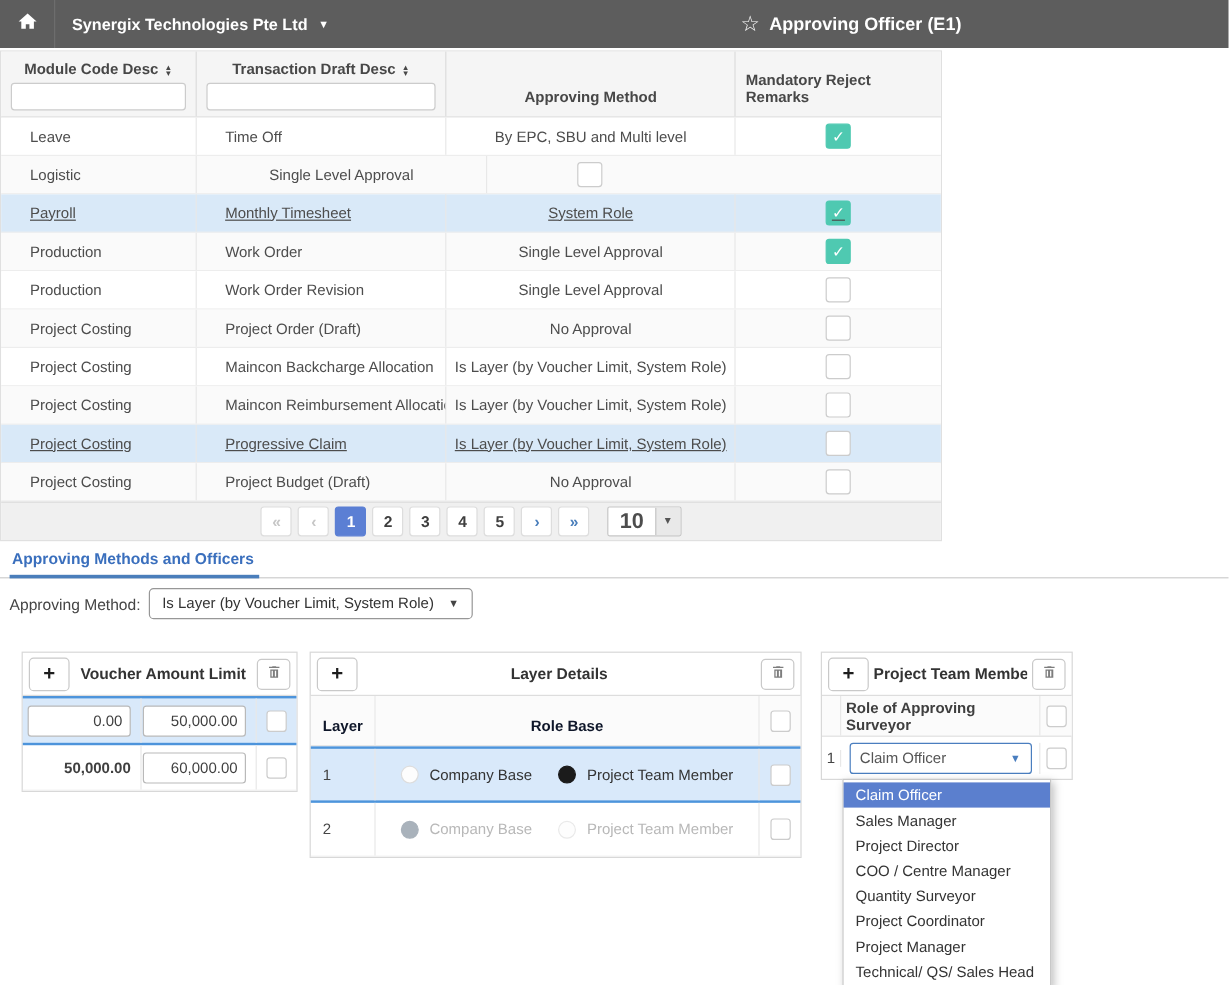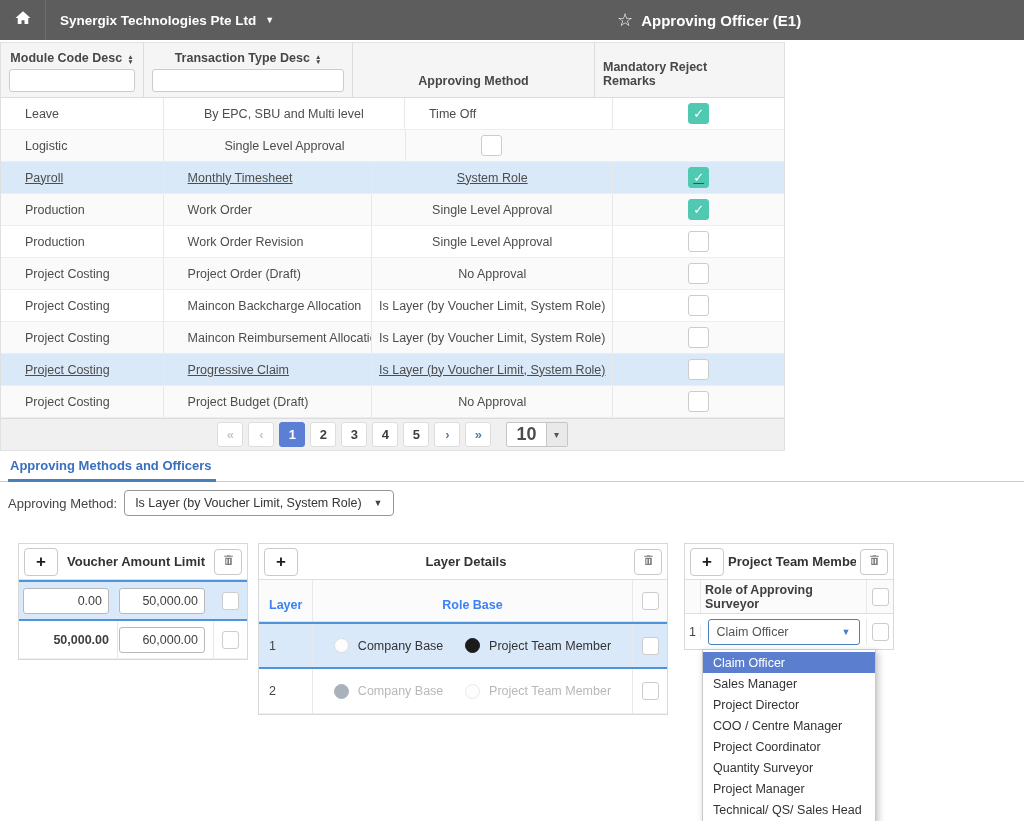--- a/index.html
+++ b/index.html
@@ -12,21 +12,21 @@
   .company { position:absolute; left:60px; top:0; height:40px; display:flex; align-items:center; gap:9px; color:#fff; font-weight:bold; font-size:13.5px; cursor:pointer; }
   .company .caret, .title-wrap .caret { font-size:9px; }
   .title-wrap { position:absolute; left:617px; top:0; height:40px; display:flex; align-items:center; gap:8px; color:#fff; font-weight:bold; font-size:15px; }
   .title-wrap .star { font-size:18px; font-weight:normal; line-height:1; }
 
   
   .table { position:absolute; top:42px; left:0; width:785px; border:1px solid #e0e0e0; background:#fff; font-size:12.5px; color:#4d4d4d; }
   .thead { display:flex; background:#f5f5f5; height:55px; border-bottom:1px solid #dcdcdc; }
   .th { border-right:1px solid #dcdcdc; padding:5px 8px; display:flex; flex-direction:column; }
   .th:last-child { border-right:none; }
-  .th1 { width:143px; } .th2 { width:209px; } .th3 { width:242px; } .th4 { width:171px; }
+  .th1 { width:163px; } .th2 { width:209px; } .th3 { width:242px; } .th4 { width:171px; }
   .th-label { text-align:center; font-weight:bold; color:#474747; margin-top:3px; white-space:nowrap; }
   .sort { display:inline-flex; flex-direction:column; font-size:6.5px; line-height:5px; margin-left:5px; color:#474747; vertical-align:middle; cursor:pointer; }
   .filter { height:23px; border:1px solid #ccc; border-radius:3px; margin-top:4px; width:100%; outline:none; padding:0 5px; font-size:12px; }
   .th.bl { justify-content:flex-end; align-items:center; font-weight:bold; color:#474747; padding-bottom:9px; }
   .trow { display:flex; height:32px; border-bottom:1px solid #ededed; background:#fff; cursor:pointer; }
   .trow.alt { background:#fafafa; }
   .trow.selected { background:#d9e9f8;text-decoration:underline; }
   .td { border-right:1px solid #e8e8e8; display:flex; align-items:center; padding:0 24px; overflow:hidden; white-space:nowrap; }
   .td:last-child { border-right:none; }
   .td.c { justify-content:center; }
@@ -67,21 +67,21 @@
   .vc { display:flex; align-items:center; padding:0 8px; border-right:1px solid #e8e8e8; }
   .vc:last-child { border-right:none; }
   .vc1 { width:99px; justify-content:flex-end; } .vc2 { width:96px; justify-content:flex-end; } .vcb { width:33px; justify-content:center; padding:0; }
   .v-cols .vc1, .v-cols .vc2 { font-weight:bold; color:#3f3f3f; align-items:flex-end; padding-bottom:9px; }
   .v-row { display:flex; height:38px; align-items:stretch; border-bottom:1px solid #efefef; }
   .v-row.selected { background:#d9e9fa; border-top:2px solid #4d94db; border-bottom:2px solid #4d94db; height:41px; }
   .amt { width:86px; height:26px; border:1px solid #b9b9b9; border-radius:3px; text-align:right; padding:0 6px; font-size:12.5px; color:#3f3f3f; outline:none; align-self:center; }
   .amt-static { font-weight:bold; color:#3f3f3f; }
 
   .layers { left:258px; width:410px; }
-  .l-cols { display:flex; height:42px; background:#fbfbfb; border-bottom:1px solid #e0e0e0; font-weight:bold; color:#3b82f6; }
+  .l-cols { display:flex; height:42px; background:#fbfbfb; border-bottom:1px solid #e0e0e0; font-weight:bold; color:#0f172a; }
   .lc { display:flex; align-items:center; padding:0 10px; border-right:1px solid #e8e8e8; }
   .lc:last-child { border-right:none; }
   .lc1 { width:54px; } .lc2 { width:320px; } .lcb { width:34px; justify-content:center; padding:0; }
   .l-cols .lc1 { align-items:flex-end; padding-bottom:9px; }
   .l-cols .lc2 { justify-content:center; align-items:flex-end; padding-bottom:9px; }
   .l-row { display:flex; height:45px; align-items:stretch; border-bottom:1px solid #efefef; }
   .l-row.selected { background:#d9e9fa; border-top:2px solid #4d94db; border-bottom:2px solid #4d94db; height:47px; }
   .groups { justify-content:space-around; }
   .rgroup { display:flex; align-items:center; gap:9px; cursor:pointer; }
   .radio { width:15px; height:15px; border-radius:50%; border:1px solid #ddd; background:#fdfdfd; flex:0 0 auto; }
@@ -128,44 +128,44 @@
   <div class="table">
     <div class="thead">
       <div class="th th1">
         <div class="th-label"><span>Module Code Desc</span><span class="sort">
               <span>▲</span>
               <span>▼</span>
             </span></div>
         <input class="filter" style="">
       </div>
       <div class="th th2">
-        <div class="th-label"><span>Transaction Type Desc</span><span class="sort">
+        <div class="th-label"><span>Transaction Draft Desc</span><span class="sort">
               <span>▲</span>
               <span>▼</span>
             </span></div>
         <input class="filter" style="">
       </div>
       <div class="th th3 bl">
           <span>Approving Method</span>
         </div>
       <div class="th th4 bl">
           <span>Mandatory Reject Remarks</span>
         </div>
     </div>
 
     <div id="tbody">
         <div class="trow">
           <div class="td t1">
             <span>Leave</span>
           </div>
+          <div class="td t2">
+            <span>Time Off</span>
+          </div>
           <div class="td t3 c">
             <span>By EPC, SBU and Multi level</span>
-          </div>
-          <div class="td t2">
-            <span>Time Off</span>
           </div>
           <div class="td t4 c">
             <span class="cb checked">✓</span>
           </div>
         </div>
         <div class="trow alt">
           <div class="td t1">
             <span>Logistic</span>
           </div>
           <div class="td t3 c">
@@ -440,19 +440,19 @@
           <span class="cb sm"></span>
         </div>
     </div>
   </div>
 
   <div class="dropdown" id="role-dd">
       <div class="dd-item hl">Claim Officer</div>
       <div class="dd-item">Sales Manager</div>
       <div class="dd-item">Project Director</div>
       <div class="dd-item">COO / Centre Manager</div>
+      <div class="dd-item">Quantity Surveyor</div>
       <div class="dd-item">Project Coordinator</div>
-      <div class="dd-item">Quantity Surveyor</div>
       <div class="dd-item">Project Manager</div>
       <div class="dd-item">Technical/ QS/ Sales Head</div>
     </div>
 
 </div>
 
 </body></html>

